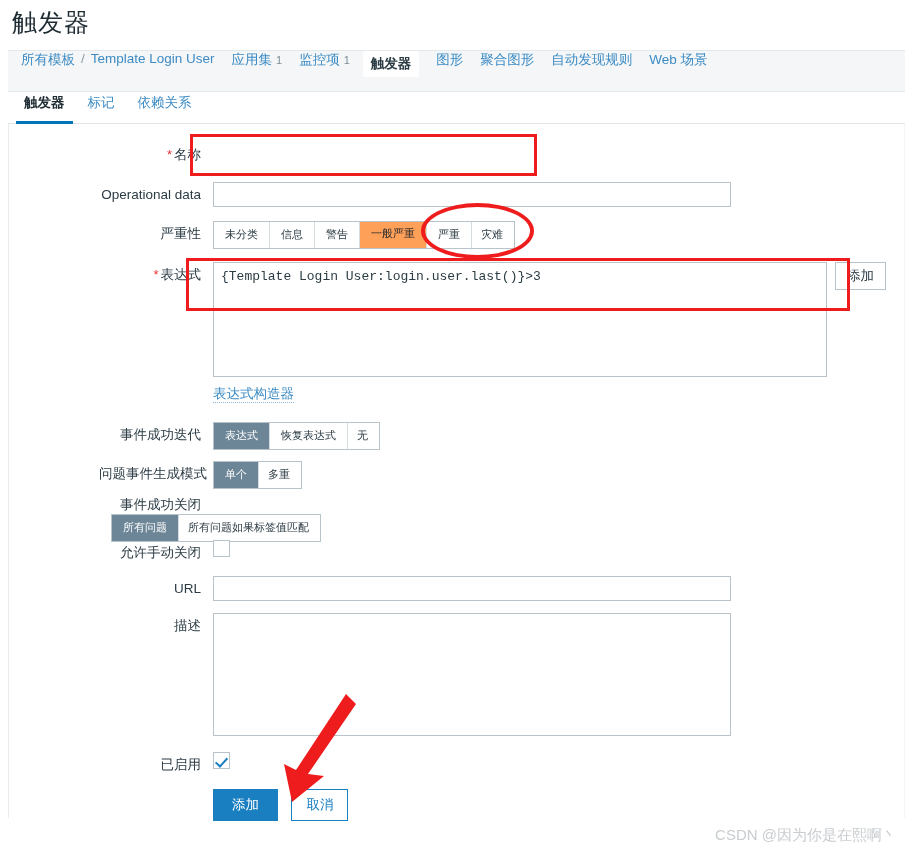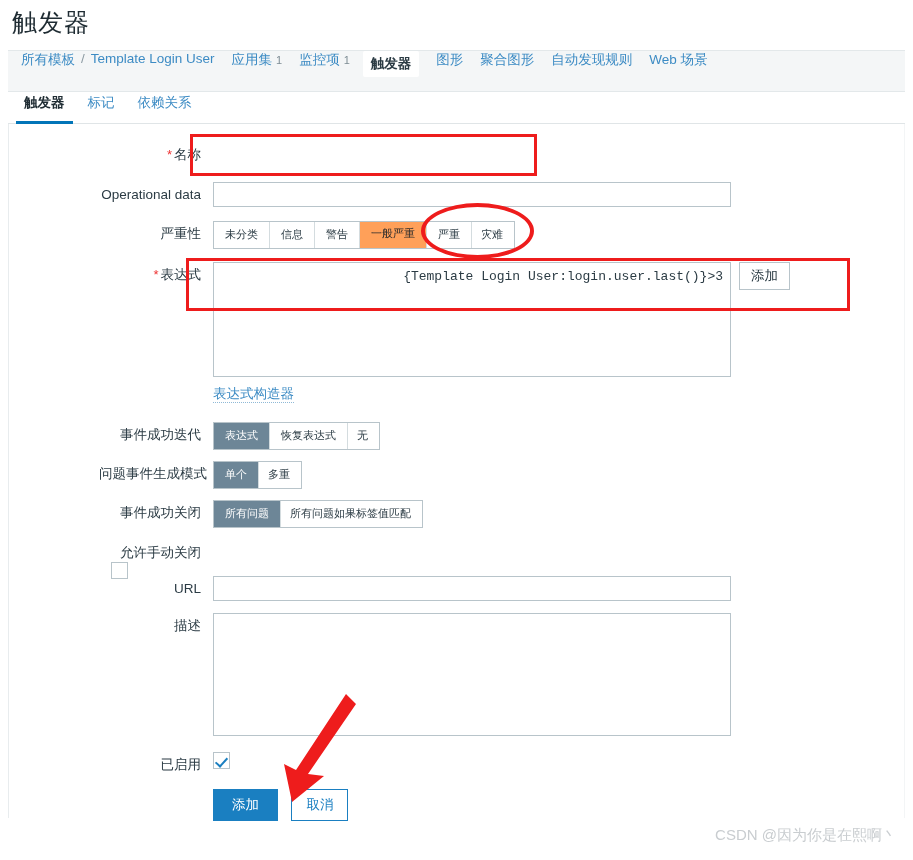--- a/index.html
+++ b/index.html
@@ -182,21 +182,21 @@
           <div>灾难</div>
         </div>
       </div>
     </div>
 
     <div class="row" style="left:90px; top:138px;">
       <div class="lbl">
         <span class="req">*</span><span>表达式</span>
       </div>
       <div class="ctl">
-        <textarea class="ta mono" style="width: 518px; height: 115px; text-align: right;">{Template Login User:login.user.last()}&gt;3</textarea>
+        <textarea class="ta mono" style="width: 614px; height: 115px;">{Template Login User:login.user.last()}&gt;3</textarea>
         <div style="margin-top:7px;">
           <span class="link">表达式构造器</span>
         </div>
       </div>
       <div style="margin-left:8px;">
         <button class="btn-sm">添加</button>
       </div>
     </div>
 
     <div class="row" style="left:90px; top:298px;">
@@ -213,31 +213,31 @@
     <div class="row" style="left:90px; top:337px;">
       <div class="lbl">问题事件生成模式</div>
       <div class="ctl">
         <div class="seg">
           <div class="on-grey">单个</div>
           <div>多重</div>
         </div>
       </div>
     </div>
 
-    <div class="row" style="left:90px; top:376px;">
+    <div class="row" style="left:90px; top:368px;flex-direction:column;">
       <div class="lbl">事件成功关闭</div>
       <div class="ctl">
         <div class="seg">
           <div class="on-grey">所有问题</div>
           <div>所有问题如果标签值匹配</div>
         </div>
       </div>
     </div>
 
-    <div class="row" style="left:90px; top:416px;flex-direction:column;">
+    <div class="row" style="left:90px; top:416px;">
       <div class="lbl">允许手动关闭</div>
       <div class="ctl">
         <span class="chk"></span>
       </div>
     </div>
 
     <div class="row" style="left:90px; top:452px;">
       <div class="lbl">URL</div>
       <div class="ctl">
         <input class="txt" style="width: 518px;" value="">

